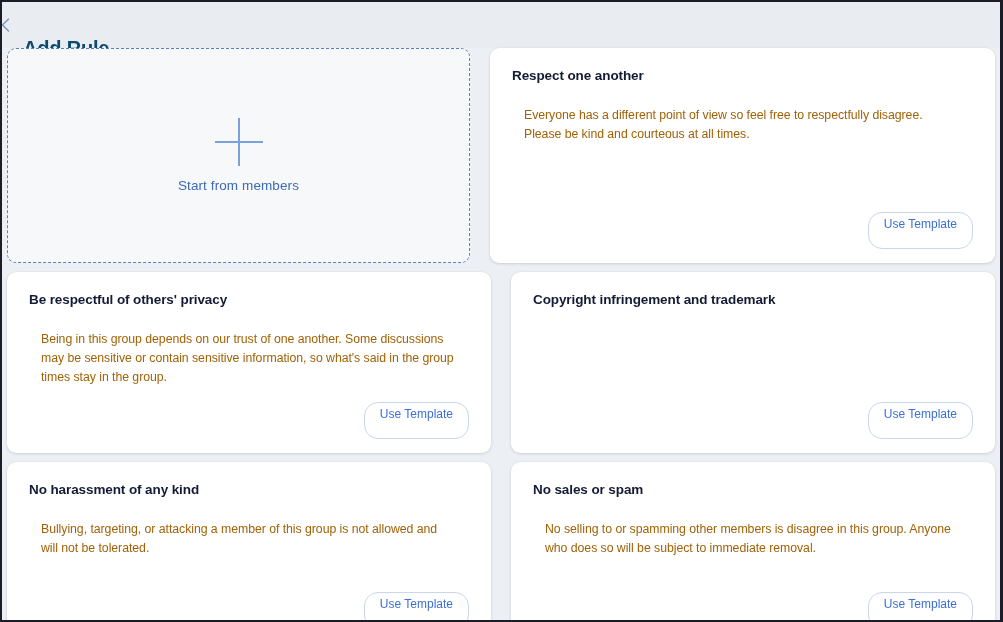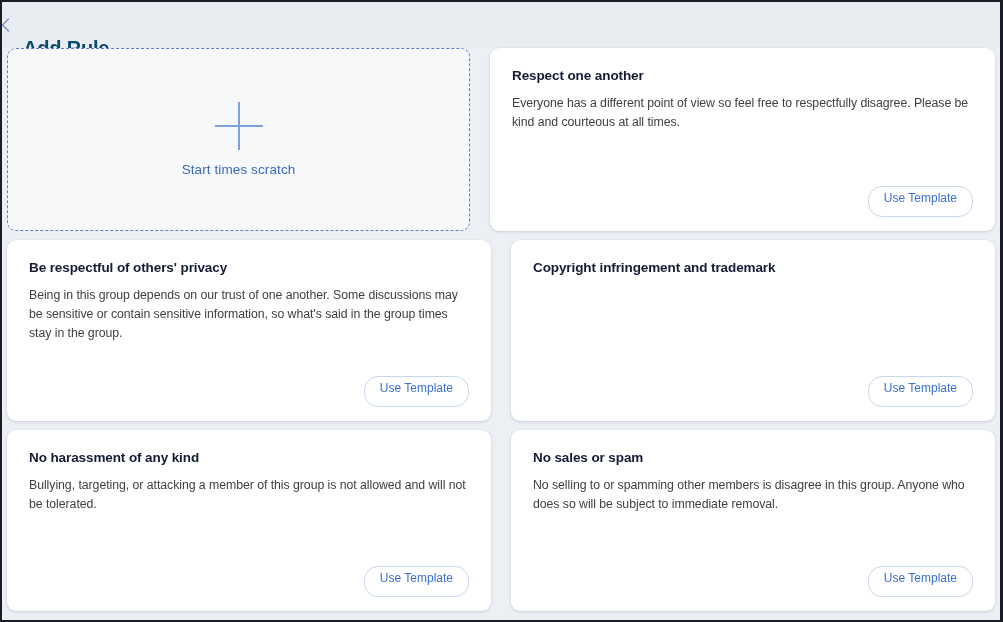--- a/index.html
+++ b/index.html
@@ -76,21 +76,21 @@
     box-sizing: border-box;
     height: 181px;
     background: #ffffff;
     border-radius: 9px;
     box-shadow: 0 1px 3px rgba(23,43,77,0.14), 0 0 1px rgba(23,43,77,0.12);
     padding: 20px 22px 14px 22px;
     display: flex;
     flex-direction: column;
     position: relative;
   }
-  .card-row.row-1 .card { height: 183px; }
+  .card-row.row-1 .card { height: 215px; }
 
   
   .card-scratch {
     background: #f6f8fa;
     border: 1px dashed #5a7fc4;
     border-radius: 9px;
     box-shadow: none;
     align-items: center;
     justify-content: center;
     padding: 0;
@@ -131,37 +131,37 @@
   .card-title {
     font-size: 13.5px;
     font-weight: bold;
     color: #141b34;
     margin: 0 0 11px 0;
     letter-spacing: -0.1px;
   }
   .card-desc {
     font-size: 12.3px;
     line-height: 1.53;
-    color: #404040;
-    margin: 0;
+    color: #a16207;
+    margin: 12px;
     letter-spacing: -0.05px;
   }
   .card-footer {
     margin-top: auto;
     display: flex;
     justify-content: flex-end;
   }
   .use-template-btn {
     font-family: "Liberation Sans", sans-serif;
     font-size: 12px;
     color: #3b6fd4;
     background: #ffffff;
     border: 1px solid #c8d7ec;
     border-radius: 14px;
-    padding: 5px 15px 12px 15px;
+    padding: 5px 15px 18px 15px;
     cursor: pointer;
     line-height: 1;
     white-space: nowrap;
   }
 </style>
 </head>
 <body>
 
 <div class="screen">
 
@@ -175,21 +175,21 @@
     </div>
     <div class="page-title">Add Rule</div>
   </div>
 
   <div class="cards-area">
 
     <div class="card-row row-1">
 
       <div class="card card-scratch">
         <div class="plus-icon"></div>
-        <div class="scratch-label">Start times scratch</div>
+        <div class="scratch-label">Start from members</div>
       </div>
 
       <div class="card">
         <div class="card-title">Respect one another</div>
         <div class="card-desc">Everyone has a different point of view so feel free to respectfully disagree. Please be kind and courteous at all times.</div>
         <div class="card-footer">
           <button class="use-template-btn">Use Template</button>
         </div>
       </div>
 

